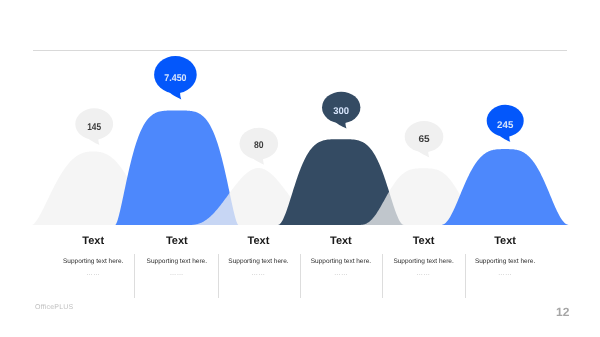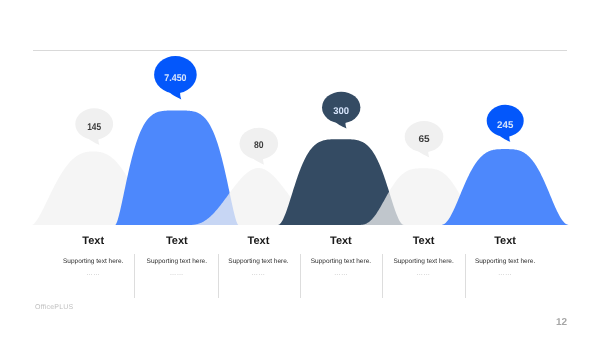--- a/index.html
+++ b/index.html
@@ -5,21 +5,21 @@
   html,body{margin:0;padding:0;}
   body{width:600px;height:337px;background:#ffffff;font-family:"Liberation Sans",sans-serif;overflow:hidden;-webkit-font-smoothing:antialiased;text-rendering:geometricPrecision;}
   #slide{position:relative;width:600px;height:337px;background:#fff;}
   #topline{position:absolute;left:33px;top:50px;width:534px;height:1px;background:#d9d9d9;}
   #chart{position:absolute;left:0;top:0;width:600px;height:337px;}
   .col-title{position:absolute;font-weight:bold;font-size:11px;color:#1a1a1a;text-align:left;transform:translateX(-50%);}
   .col-sub{position:absolute;font-size:6.5px;color:#2b2b2b;text-align:center;transform:translateX(-50%);white-space:nowrap;}
   .col-dots{position:absolute;font-size:6.5px;color:#b9b9b9;text-align:center;transform:translateX(-50%);letter-spacing:.5px;}
   .divider{position:absolute;width:1px;background:#dddddd;top:254px;height:44px;}
   #brand{position:absolute;left:35px;top:304px;font-size:7px;color:#bfbfbf;letter-spacing:.2px;}
-  #pageno{position:absolute;left:556px;top:305px;font-size:10px;color:#a6a6a6;font-weight:bold;margin-top:12px;}
+  #pageno{position:absolute;left:556px;top:305px;font-size:12px;color:#a6a6a6;font-weight:bold;}
 </style>
 </head>
 <body>
 
 <div id="slide">
   <div id="topline"></div>
   <svg id="chart" viewBox="0 0 600 337" width="600" height="337">
       <path d="M 31.80 225.00 L 32.41 224.84 L 33.03 224.50 L 33.64 224.04 L 34.26 223.46 L 34.87 222.81 L 35.48 222.07 L 36.10 221.26 L 36.71 220.40 L 37.33 219.47 L 37.94 218.50 L 38.55 217.49 L 39.17 216.44 L 39.78 215.35 L 40.40 214.23 L 41.01 213.08 L 41.62 211.91 L 42.24 210.72 L 42.85 209.51 L 43.47 208.28 L 44.08 207.04 L 44.69 205.79 L 45.31 204.53 L 45.92 203.26 L 46.54 201.99 L 47.15 200.71 L 47.76 199.44 L 48.38 198.16 L 48.99 196.89 L 49.61 195.62 L 50.22 194.36 L 50.83 193.10 L 51.45 191.85 L 52.06 190.61 L 52.68 189.38 L 53.29 188.16 L 53.90 186.95 L 54.52 185.76 L 55.13 184.58 L 55.75 183.41 L 56.36 182.26 L 56.97 181.13 L 57.59 180.01 L 58.20 178.91 L 58.82 177.83 L 59.43 176.77 L 60.04 175.73 L 60.66 174.71 L 61.27 173.71 L 61.89 172.73 L 62.50 171.77 L 63.11 170.83 L 63.73 169.91 L 64.34 169.02 L 64.96 168.15 L 65.57 167.31 L 66.18 166.48 L 66.80 165.68 L 67.41 164.90 L 68.03 164.15 L 68.64 163.42 L 69.25 162.71 L 69.87 162.03 L 70.48 161.37 L 71.10 160.73 L 71.71 160.12 L 72.32 159.53 L 72.94 158.97 L 73.55 158.43 L 74.17 157.91 L 74.78 157.41 L 75.39 156.94 L 76.01 156.49 L 76.62 156.06 L 77.24 155.65 L 77.85 155.27 L 78.46 154.91 L 79.08 154.57 L 79.69 154.25 L 80.31 153.95 L 80.92 153.67 L 81.53 153.41 L 82.15 153.17 L 82.76 152.95 L 83.38 152.74 L 83.99 152.56 L 84.60 152.39 L 85.22 152.24 L 85.83 152.11 L 86.45 151.99 L 87.06 151.89 L 87.67 151.80 L 88.29 151.72 L 88.90 151.66 L 89.52 151.61 L 90.13 151.57 L 90.74 151.54 L 91.36 151.52 L 91.97 151.51 L 92.59 151.50 L 93.20 151.50 L 93.81 151.50 L 94.43 151.51 L 95.04 151.52 L 95.66 151.54 L 96.27 151.57 L 96.88 151.61 L 97.50 151.66 L 98.11 151.72 L 98.73 151.80 L 99.34 151.89 L 99.95 151.99 L 100.57 152.11 L 101.18 152.24 L 101.80 152.39 L 102.41 152.56 L 103.02 152.74 L 103.64 152.95 L 104.25 153.17 L 104.87 153.41 L 105.48 153.67 L 106.09 153.95 L 106.71 154.25 L 107.32 154.57 L 107.94 154.91 L 108.55 155.27 L 109.16 155.65 L 109.78 156.06 L 110.39 156.49 L 111.01 156.94 L 111.62 157.41 L 112.23 157.91 L 112.85 158.43 L 113.46 158.97 L 114.08 159.53 L 114.69 160.12 L 115.30 160.73 L 115.92 161.37 L 116.53 162.03 L 117.15 162.71 L 117.76 163.42 L 118.37 164.15 L 118.99 164.90 L 119.60 165.68 L 120.22 166.48 L 120.83 167.31 L 121.44 168.15 L 122.06 169.02 L 122.67 169.91 L 123.29 170.83 L 123.90 171.77 L 124.51 172.73 L 125.13 173.71 L 125.74 174.71 L 126.36 175.73 L 126.97 176.77 L 127.58 177.83 L 128.20 178.91 L 128.81 180.01 L 129.43 181.13 L 130.04 182.26 L 130.65 183.41 L 131.27 184.58 L 131.88 185.76 L 132.50 186.95 L 133.11 188.16 L 133.72 189.38 L 134.34 190.61 L 134.95 191.85 L 135.57 193.10 L 136.18 194.36 L 136.79 195.62 L 137.41 196.89 L 138.02 198.16 L 138.64 199.44 L 139.25 200.71 L 139.86 201.99 L 140.48 203.26 L 141.09 204.53 L 141.71 205.79 L 142.32 207.04 L 142.93 208.28 L 143.55 209.51 L 144.16 210.72 L 144.78 211.91 L 145.39 213.08 L 146.00 214.23 L 146.62 215.35 L 147.23 216.44 L 147.85 217.49 L 148.46 218.50 L 149.07 219.47 L 149.69 220.40 L 150.30 221.26 L 150.92 222.07 L 151.53 222.81 L 152.14 223.46 L 152.76 224.04 L 153.37 224.50 L 153.99 224.84 L 154.60 225.00 Z" fill="#f2f2f2" fill-opacity="0.74"></path>
       <path d="M 115.20 225.00 L 115.82 224.46 L 116.43 223.32 L 117.05 221.78 L 117.66 219.93 L 118.28 217.83 L 118.90 215.54 L 119.51 213.08 L 120.13 210.49 L 120.74 207.80 L 121.36 205.02 L 121.98 202.19 L 122.59 199.31 L 123.21 196.40 L 123.82 193.48 L 124.44 190.55 L 125.06 187.64 L 125.67 184.73 L 126.29 181.86 L 126.90 179.01 L 127.52 176.20 L 128.14 173.44 L 128.75 170.73 L 129.37 168.07 L 129.98 165.47 L 130.60 162.93 L 131.22 160.45 L 131.83 158.03 L 132.45 155.69 L 133.06 153.41 L 133.68 151.20 L 134.30 149.07 L 134.91 147.00 L 135.53 145.01 L 136.14 143.08 L 136.76 141.23 L 137.38 139.45 L 137.99 137.74 L 138.61 136.10 L 139.22 134.53 L 139.84 133.02 L 140.46 131.58 L 141.07 130.21 L 141.69 128.90 L 142.30 127.66 L 142.92 126.47 L 143.54 125.35 L 144.15 124.28 L 144.77 123.27 L 145.38 122.31 L 146.00 121.41 L 146.62 120.56 L 147.23 119.76 L 147.85 119.00 L 148.46 118.30 L 149.08 117.63 L 149.70 117.01 L 150.31 116.43 L 150.93 115.89 L 151.54 115.39 L 152.16 114.92 L 152.78 114.49 L 153.39 114.09 L 154.01 113.72 L 154.62 113.38 L 155.24 113.07 L 155.86 112.78 L 156.47 112.52 L 157.09 112.28 L 157.70 112.06 L 158.32 111.87 L 158.94 111.69 L 159.55 111.53 L 160.17 111.39 L 160.78 111.26 L 161.40 111.15 L 162.02 111.05 L 162.63 110.96 L 163.25 110.88 L 163.86 110.82 L 164.48 110.76 L 165.10 110.71 L 165.71 110.67 L 166.33 110.63 L 166.94 110.60 L 167.56 110.58 L 168.18 110.56 L 168.79 110.54 L 169.41 110.53 L 170.02 110.52 L 170.64 110.52 L 171.26 110.51 L 171.87 110.51 L 172.49 110.50 L 173.10 110.50 L 173.72 110.50 L 174.34 110.50 L 174.95 110.50 L 175.57 110.50 L 176.18 110.50 L 176.80 110.50 L 177.42 110.50 L 178.03 110.50 L 178.65 110.50 L 179.26 110.50 L 179.88 110.50 L 180.50 110.50 L 181.11 110.50 L 181.73 110.51 L 182.34 110.51 L 182.96 110.52 L 183.58 110.52 L 184.19 110.53 L 184.81 110.54 L 185.42 110.56 L 186.04 110.58 L 186.66 110.60 L 187.27 110.63 L 187.89 110.67 L 188.50 110.71 L 189.12 110.76 L 189.74 110.82 L 190.35 110.88 L 190.97 110.96 L 191.58 111.05 L 192.20 111.15 L 192.82 111.26 L 193.43 111.39 L 194.05 111.53 L 194.66 111.69 L 195.28 111.87 L 195.90 112.06 L 196.51 112.28 L 197.13 112.52 L 197.74 112.78 L 198.36 113.07 L 198.98 113.38 L 199.59 113.72 L 200.21 114.09 L 200.82 114.49 L 201.44 114.92 L 202.06 115.39 L 202.67 115.89 L 203.29 116.43 L 203.90 117.01 L 204.52 117.63 L 205.14 118.30 L 205.75 119.00 L 206.37 119.76 L 206.98 120.56 L 207.60 121.41 L 208.22 122.31 L 208.83 123.27 L 209.45 124.28 L 210.06 125.35 L 210.68 126.47 L 211.30 127.66 L 211.91 128.90 L 212.53 130.21 L 213.14 131.58 L 213.76 133.02 L 214.38 134.53 L 214.99 136.10 L 215.61 137.74 L 216.22 139.45 L 216.84 141.23 L 217.46 143.08 L 218.07 145.01 L 218.69 147.00 L 219.30 149.07 L 219.92 151.20 L 220.54 153.41 L 221.15 155.69 L 221.77 158.03 L 222.38 160.45 L 223.00 162.93 L 223.62 165.47 L 224.23 168.07 L 224.85 170.73 L 225.46 173.44 L 226.08 176.20 L 226.70 179.01 L 227.31 181.86 L 227.93 184.73 L 228.54 187.64 L 229.16 190.55 L 229.78 193.48 L 230.39 196.40 L 231.01 199.31 L 231.62 202.19 L 232.24 205.02 L 232.86 207.80 L 233.47 210.49 L 234.09 213.08 L 234.70 215.54 L 235.32 217.83 L 235.94 219.93 L 236.55 221.78 L 237.17 223.32 L 237.78 224.46 L 238.40 225.00 Z" fill="#4d88fc" fill-opacity="1"></path>
       <path d="M 187.80 225.00 L 188.51 225.00 L 189.21 225.00 L 189.92 224.99 L 190.63 224.97 L 191.33 224.95 L 192.04 224.91 L 192.75 224.86 L 193.46 224.79 L 194.16 224.71 L 194.87 224.61 L 195.58 224.49 L 196.28 224.35 L 196.99 224.19 L 197.70 224.00 L 198.41 223.80 L 199.11 223.57 L 199.82 223.31 L 200.53 223.04 L 201.23 222.73 L 201.94 222.40 L 202.65 222.05 L 203.35 221.67 L 204.06 221.26 L 204.77 220.82 L 205.47 220.36 L 206.18 219.88 L 206.89 219.37 L 207.60 218.83 L 208.30 218.27 L 209.01 217.68 L 209.72 217.07 L 210.42 216.44 L 211.13 215.78 L 211.84 215.10 L 212.54 214.39 L 213.25 213.67 L 213.96 212.92 L 214.67 212.16 L 215.37 211.37 L 216.08 210.57 L 216.79 209.74 L 217.49 208.91 L 218.20 208.05 L 218.91 207.18 L 219.62 206.30 L 220.32 205.41 L 221.03 204.50 L 221.74 203.58 L 222.44 202.65 L 223.15 201.72 L 223.86 200.77 L 224.56 199.82 L 225.27 198.86 L 225.98 197.90 L 226.69 196.94 L 227.39 195.98 L 228.10 195.01 L 228.81 194.04 L 229.51 193.08 L 230.22 192.12 L 230.93 191.16 L 231.63 190.21 L 232.34 189.26 L 233.05 188.32 L 233.75 187.39 L 234.46 186.47 L 235.17 185.56 L 235.88 184.66 L 236.58 183.77 L 237.29 182.90 L 238.00 182.05 L 238.70 181.21 L 239.41 180.38 L 240.12 179.58 L 240.82 178.79 L 241.53 178.02 L 242.24 177.28 L 242.95 176.56 L 243.65 175.86 L 244.36 175.18 L 245.07 174.53 L 245.77 173.91 L 246.48 173.31 L 247.19 172.74 L 247.90 172.20 L 248.60 171.69 L 249.31 171.21 L 250.02 170.76 L 250.72 170.34 L 251.43 169.95 L 252.14 169.59 L 252.84 169.27 L 253.55 168.98 L 254.26 168.73 L 254.97 168.52 L 255.67 168.34 L 256.38 168.19 L 257.09 168.09 L 257.79 168.02 L 258.50 168.00 L 259.21 168.02 L 259.91 168.09 L 260.62 168.19 L 261.33 168.34 L 262.04 168.52 L 262.74 168.73 L 263.45 168.98 L 264.16 169.27 L 264.86 169.59 L 265.57 169.95 L 266.28 170.34 L 266.98 170.76 L 267.69 171.21 L 268.40 171.69 L 269.11 172.20 L 269.81 172.74 L 270.52 173.31 L 271.23 173.91 L 271.93 174.53 L 272.64 175.18 L 273.35 175.86 L 274.05 176.56 L 274.76 177.28 L 275.47 178.02 L 276.18 178.79 L 276.88 179.58 L 277.59 180.38 L 278.30 181.21 L 279.00 182.05 L 279.71 182.90 L 280.42 183.77 L 281.12 184.66 L 281.83 185.56 L 282.54 186.47 L 283.25 187.39 L 283.95 188.32 L 284.66 189.26 L 285.37 190.21 L 286.07 191.16 L 286.78 192.12 L 287.49 193.08 L 288.19 194.04 L 288.90 195.01 L 289.61 195.98 L 290.31 196.94 L 291.02 197.90 L 291.73 198.86 L 292.44 199.82 L 293.14 200.77 L 293.85 201.72 L 294.56 202.65 L 295.26 203.58 L 295.97 204.50 L 296.68 205.41 L 297.38 206.30 L 298.09 207.18 L 298.80 208.05 L 299.51 208.91 L 300.21 209.74 L 300.92 210.57 L 301.63 211.37 L 302.33 212.16 L 303.04 212.92 L 303.75 213.67 L 304.45 214.39 L 305.16 215.10 L 305.87 215.78 L 306.58 216.44 L 307.28 217.07 L 307.99 217.68 L 308.70 218.27 L 309.40 218.83 L 310.11 219.37 L 310.82 219.88 L 311.52 220.36 L 312.23 220.82 L 312.94 221.26 L 313.65 221.67 L 314.35 222.05 L 315.06 222.40 L 315.77 222.73 L 316.47 223.04 L 317.18 223.31 L 317.89 223.57 L 318.60 223.80 L 319.30 224.00 L 320.01 224.19 L 320.72 224.35 L 321.42 224.49 L 322.13 224.61 L 322.84 224.71 L 323.54 224.79 L 324.25 224.86 L 324.96 224.91 L 325.67 224.95 L 326.37 224.97 L 327.08 224.99 L 327.79 225.00 L 328.49 225.00 L 329.20 225.00 Z" fill="#f2f2f2" fill-opacity="0.74"></path>

